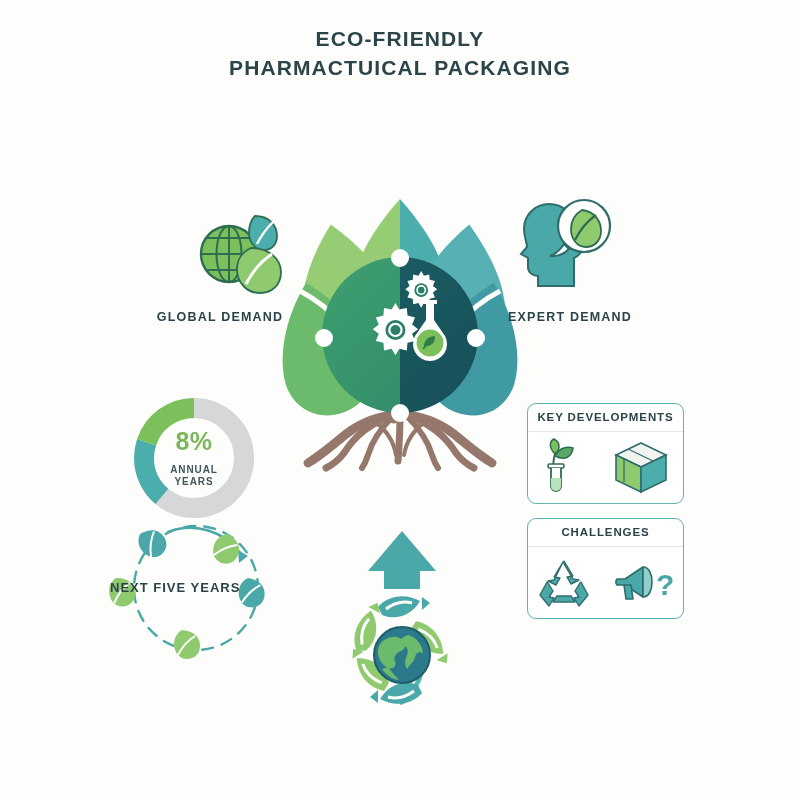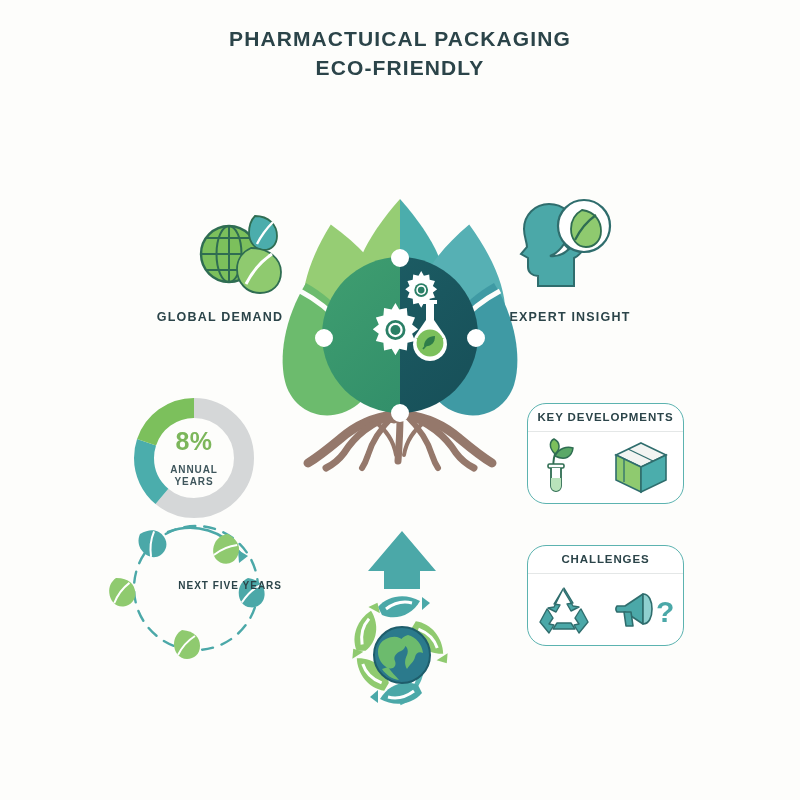--- a/index.html
+++ b/index.html
@@ -52,55 +52,55 @@
     line-height:26px;
   }
   .donut-sub{
     color:#3f565c;font-size:10px;font-weight:bold;letter-spacing:.9px;
     line-height:12px;text-align:center;margin-top:10px;
   }
 
   
   #cycle-wrap{left:110px;top:516px;width:172px;height:144px;}
   .cycle-label{
-    position:absolute;left:0;top:64px;width:172px;text-align:right;
-    color:#2b4449;font-size:10px;font-weight:bold;letter-spacing:1px;
+    position:absolute;left:0;top:64px;width:172px;text-align:left;
+    color:#2b4449;font-size:13px;font-weight:bold;letter-spacing:1px;
   }
 
   
   .panel{
     position:absolute;
     border:1.6px solid #5cb3b0;
-    border-radius:19px;
+    border-radius:9px;
     background:#ffffff;
     box-sizing:border-box;
   }
   #panel-key{left:527px;top:403px;width:157px;height:101px;}
-  #panel-chal{left:527px;top:545px;width:157px;height:101px;}
+  #panel-chal{left:527px;top:518px;width:157px;height:101px;}
   .panel-title{
     height:27px;line-height:27px;
     text-align:center;
     color:#2b4449;
     font-size:11.5px;font-weight:bold;letter-spacing:.9px;
     border-bottom:1px solid #e4e7e7;
   }
   .panel-body{
     height:72px;display:flex;align-items:center;justify-content:space-around;
   }
 
   svg{display:block;overflow:visible;}
 </style>
 </head>
 <body>
 
 <div class="stage">
 
   <div class="title">
+    <div>ECO-FRIENDLY</div>
     <div>PHARMACTUICAL PACKAGING</div>
-    <div>ECO-FRIENDLY</div>
   </div>
 
   <div class="abs" style="left:270px;top:95px;width:260px;height:375px;">
     <svg width="260" height="375" viewBox="0 0 260 375">
       <defs>
         <clipPath id="clipLeft">
             <rect x="0" y="0" width="130" height="375"></rect>
           </clipPath>
         <clipPath id="clipRight">
             <rect x="130" y="0" width="130" height="375"></rect>
@@ -222,21 +222,21 @@
       <g>
         <circle cx="66" cy="34" r="26" fill="#ffffff" stroke="#2f6d6d" stroke-width="2.2"></circle>
         <path d="M46 52 c-4 6-8 10-14 12 c8 1 14-2 19-7 Z" fill="#ffffff" stroke="#2f6d6d" stroke-width="2.2"></path>
       </g>
       <g>
         <path d="M64 18 c14 2 19 12 19 21 c0 10-7 16-15 16 c-9 0-15-8-15-18 c0-8 4-15 11-19 Z" fill="#8fca6f" stroke="#2f6d52" stroke-width="1.8"></path>
         <path d="M57 48 c5-10 11-18 21-25" stroke="#2f6d52" stroke-width="2.2" fill="none"></path>
       </g>
     </svg>
   </div>
-  <div class="caption" id="cap-expert">EXPERT INSIGHT</div>
+  <div class="caption" id="cap-expert">EXPERT DEMAND</div>
 
   <div class="abs" id="donut-wrap">
     <svg width="132" height="132" viewBox="0 0 132 132">
 
       <g transform="rotate(-90 66 66)" fill="none" stroke-width="20">
 
         <circle cx="66" cy="66" r="50" stroke="#d5d7d8" stroke-dasharray="191.6 122.6" stroke-dashoffset="0"></circle>
 
         <circle cx="66" cy="66" r="50" stroke="#4badac" stroke-dasharray="59.7 254.5" stroke-dashoffset="-191.6"></circle>
 

